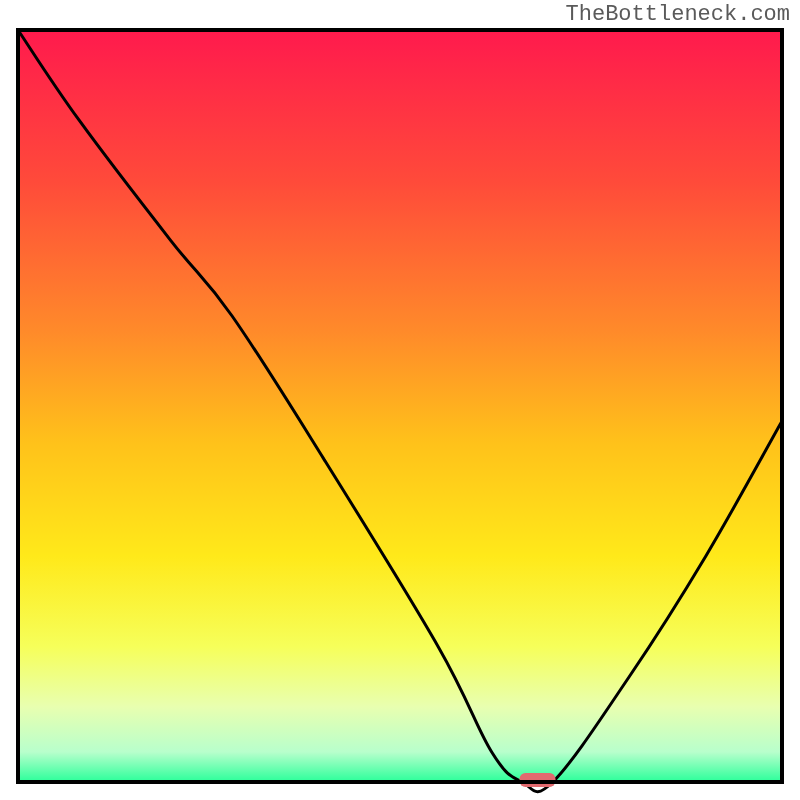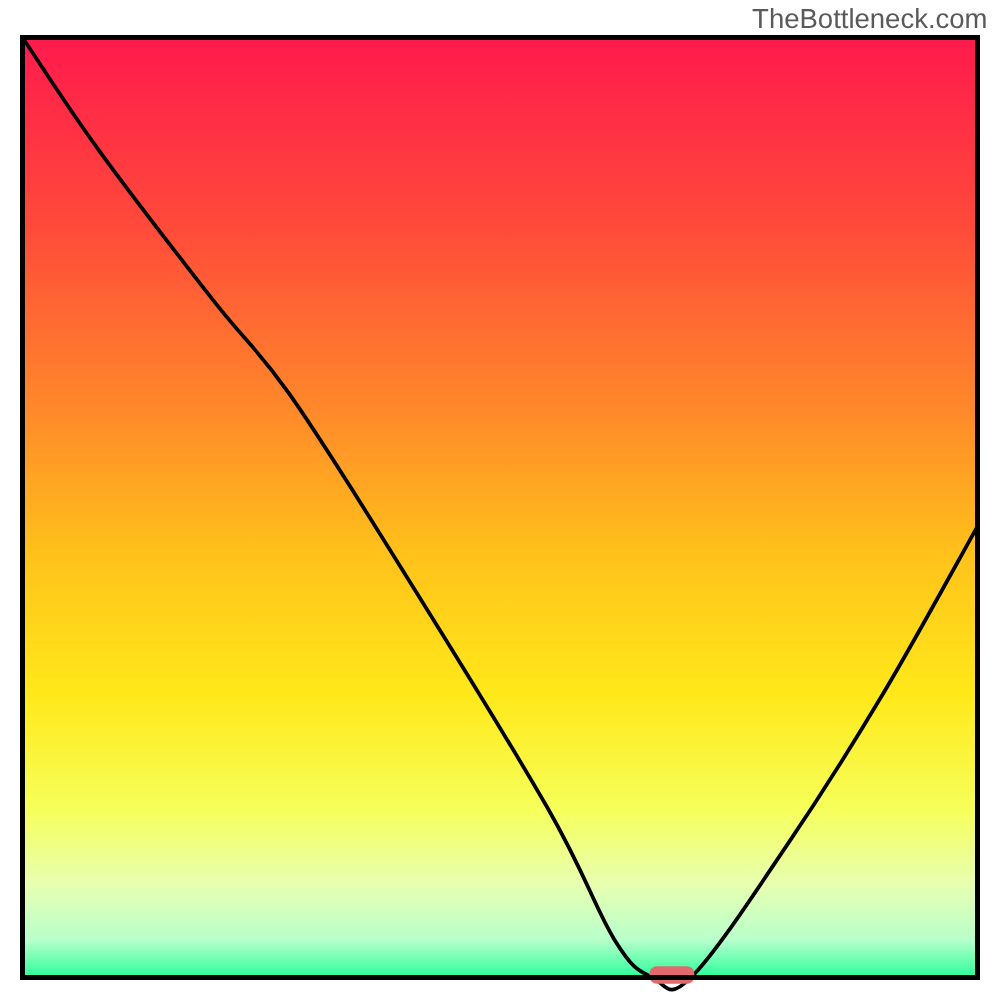--- a/index.html
+++ b/index.html
@@ -7,20 +7,21 @@
     padding: 0;
     width: 800px;
     height: 800px;
     background: #ffffff;
     font-family: Arial, Helvetica, sans-serif;
   }
   .chart-container {
     position: relative;
     width: 800px;
     height: 800px;
+    font-family: Liberation Mono, monospace;
   }
   .attribution {
     position: absolute;
     top: 2px;
     right: 10px;
     font-size: 22px;
     color: #5a5a5a;
     font-weight: 500;
     z-index: 10;
   }

